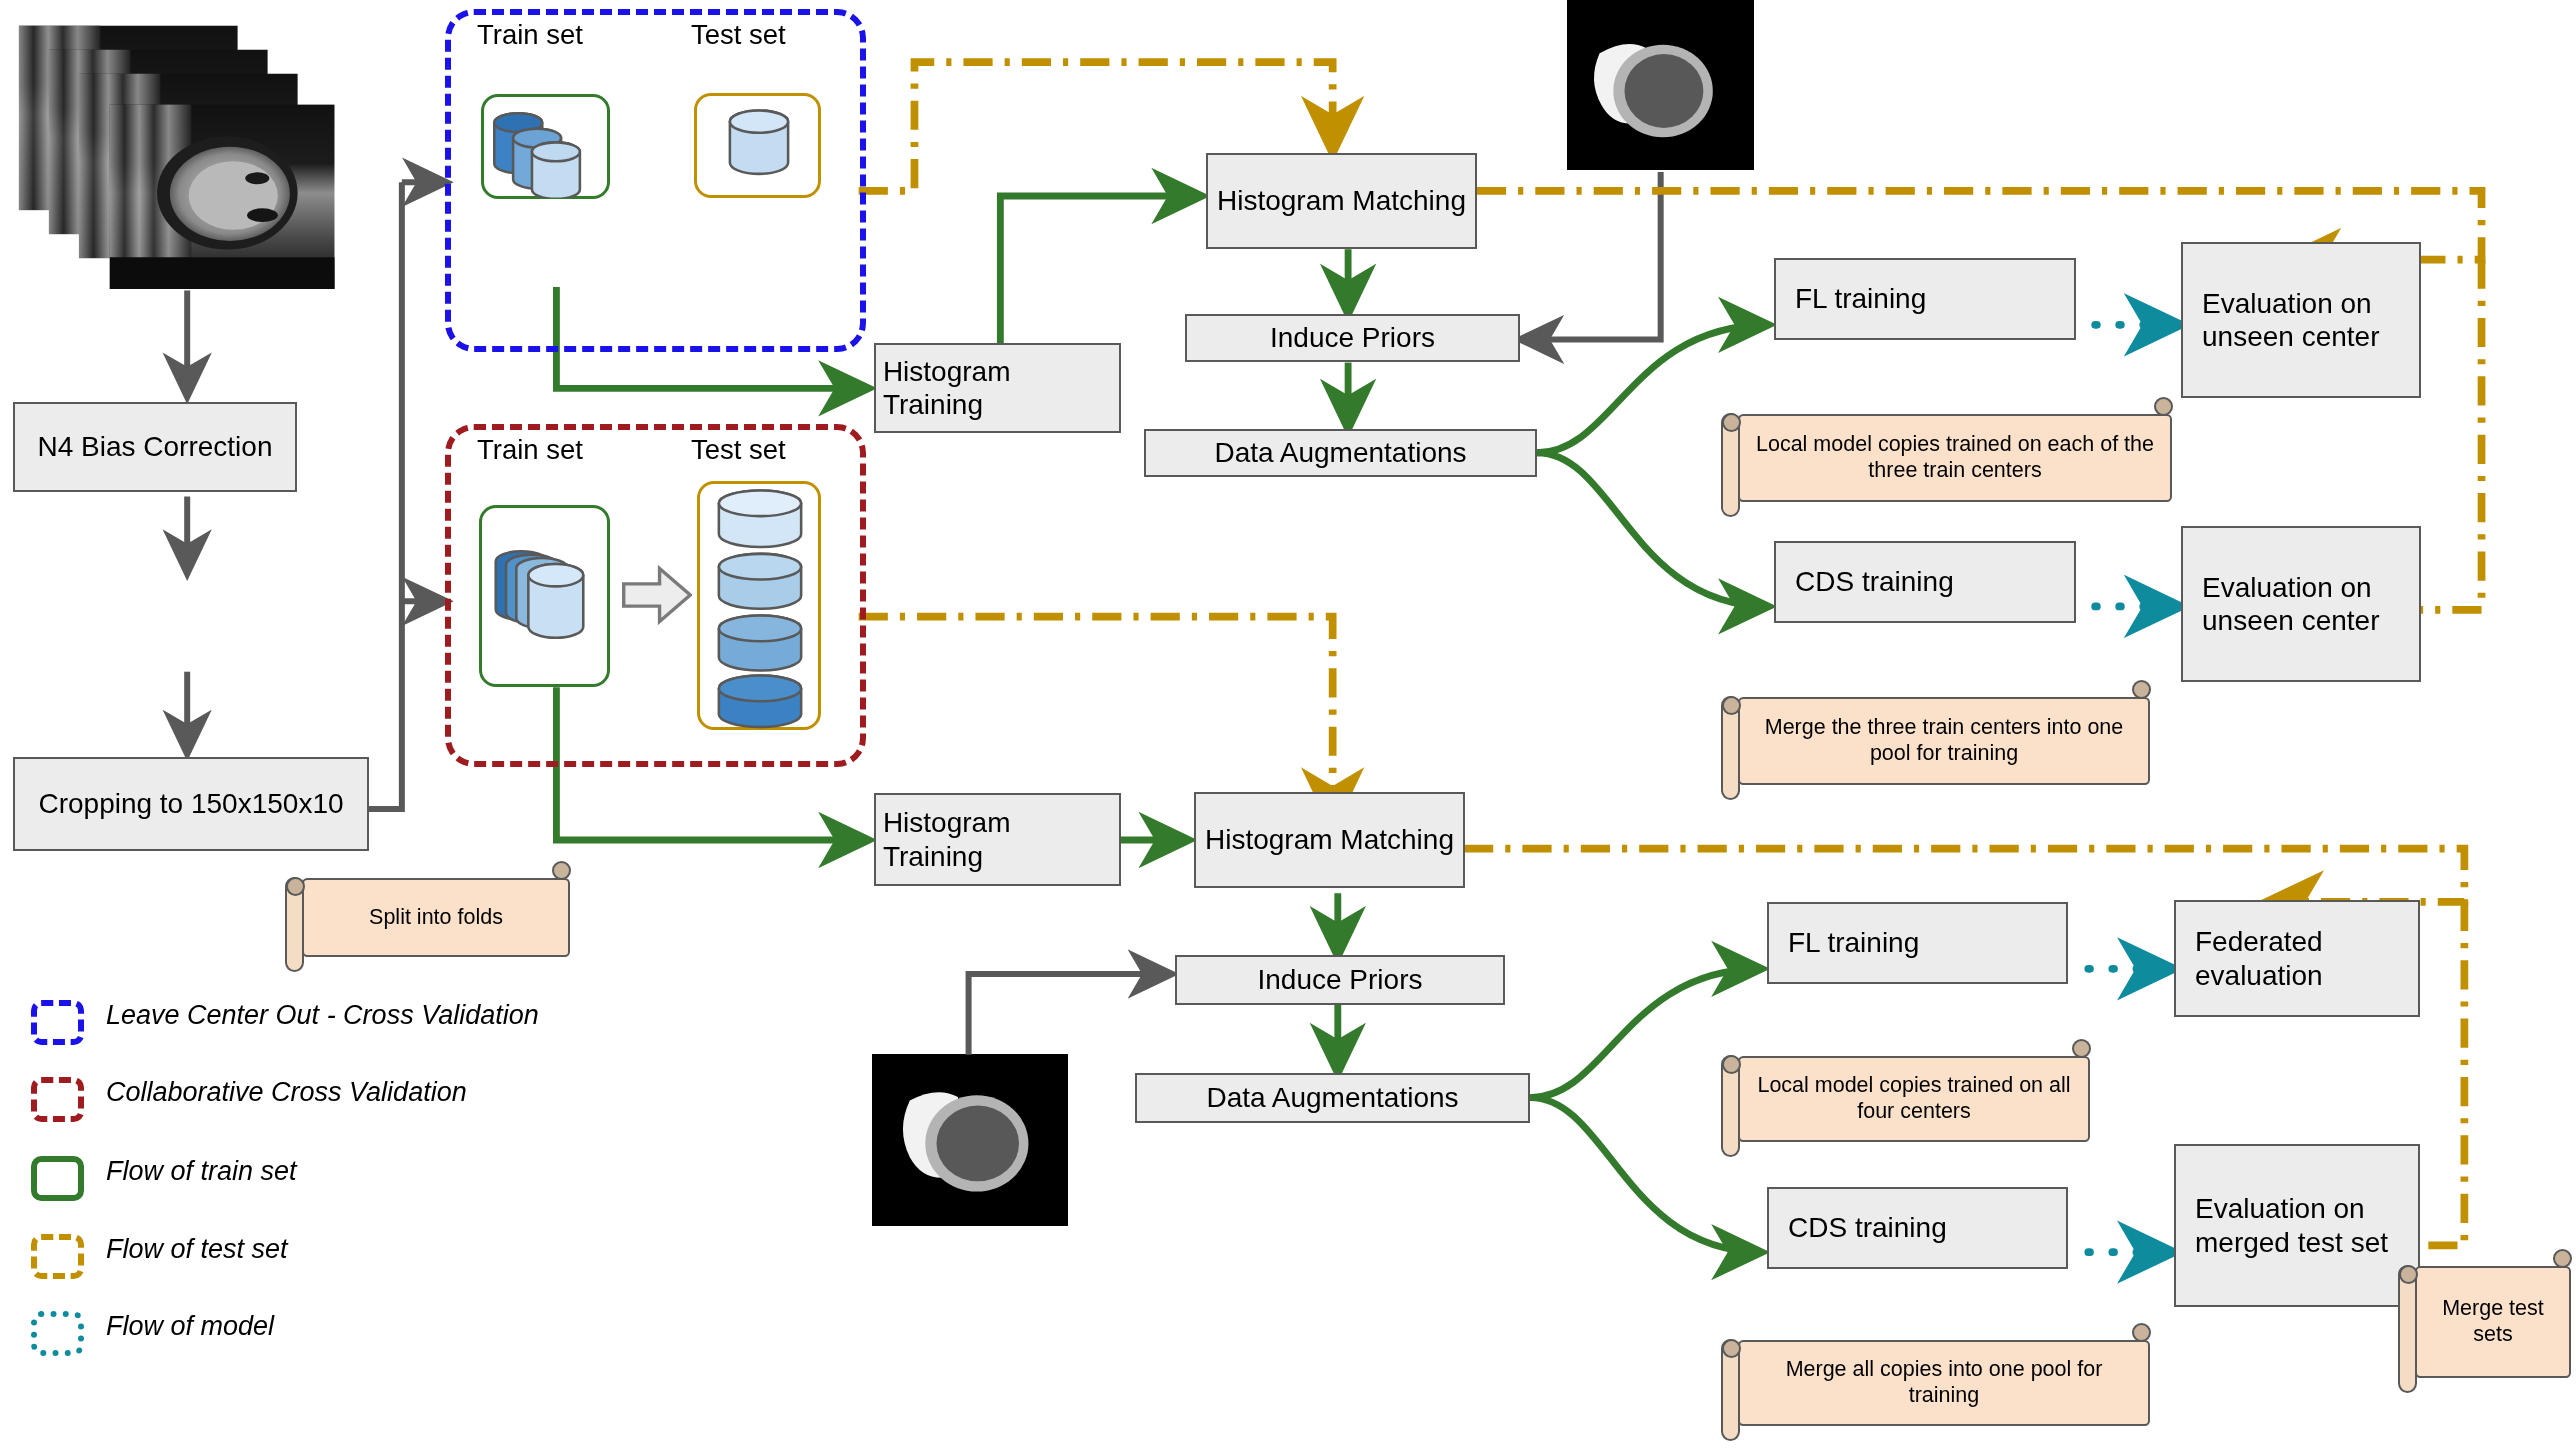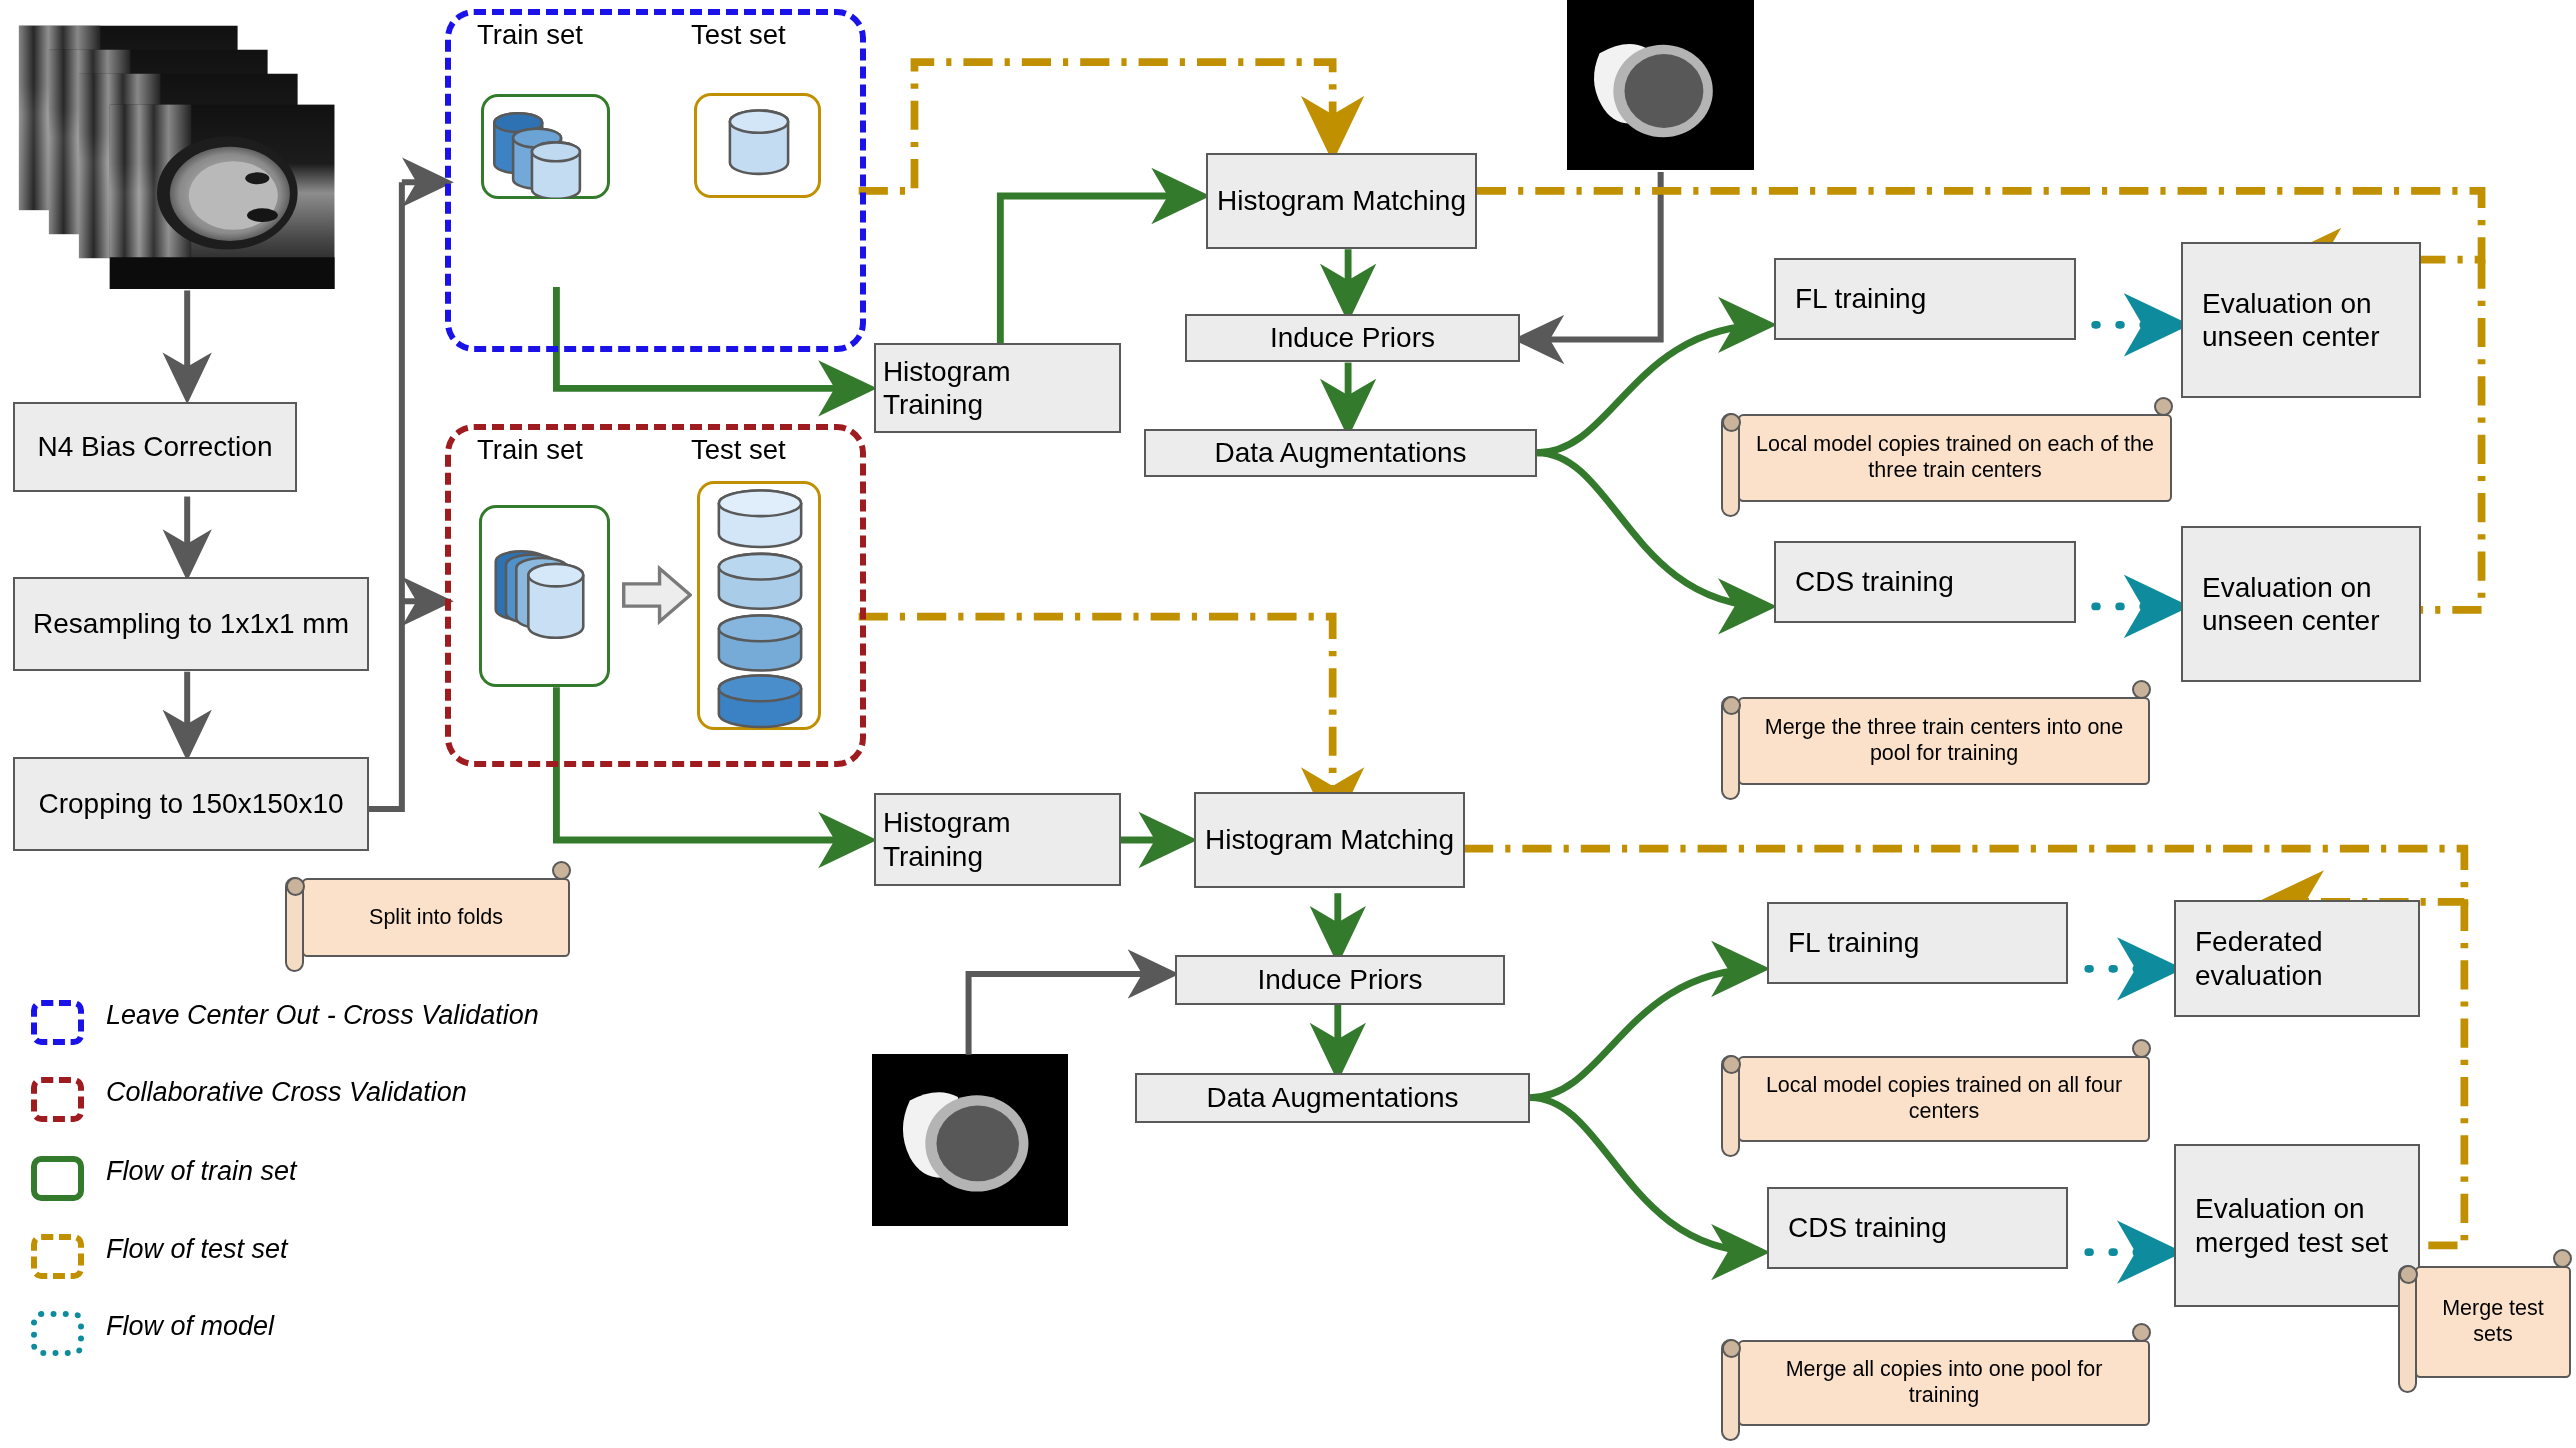--- a/index.html
+++ b/index.html
@@ -166,23 +166,20 @@
       <path d="M2440 378 L2540 378" marker-end="url(#ahTeal)"></path>
       <path d="M2440 706 L2540 706" marker-end="url(#ahTeal)"></path>
       <path d="M2432 1128 L2532 1128" marker-end="url(#ahTeal)"></path>
       <path d="M2432 1458 L2532 1458" marker-end="url(#ahTeal)"></path>
     </g>
   </svg>
 
   <div class="proc" style="left:13px;top:402px;width:284px;height:90px;">
     <span>N4 Bias Correction</span>
   </div>
-  <div class="proc" style="left:13px;top:577px;width:356px;height:94px;">
-    <span>Resampling to 1x1x1 mm</span>
-  </div>
   <div class="proc" style="left:13px;top:757px;width:356px;height:94px;">
     <span>Cropping to 150x150x10</span>
   </div>
 
   <div class="grp blue" style="left:445px;top:8.6px;width:421px;height:343px;"></div>
 
   <div class="setlabel" style="left:477px;top:19px;">Train set</div>
   <div class="setlabel" style="left:691px;top:19px;">Test set</div>
 
   <div class="subbox green" style="left:481px;top:94px;width:129px;height:105px;">
@@ -321,21 +318,21 @@
   </div>
 
   <div class="proc left-al" style="left:2174px;top:900px;width:246px;height:117px;">
     <span>Federated evaluation</span>
   </div>
 
   <div class="proc left-al" style="left:2174px;top:1144px;width:246px;height:163px;">
     <span>Evaluation on merged test set</span>
   </div>
 
-  <div class="note" style="left:1738px;top:1056px;width:412px;height:86px;">
+  <div class="note" style="left:1738px;top:1056px;width:352px;height:86px;">
     <span class="curl l"></span>
     <span class="knob tl"></span>
     <span class="knob tr"></span>
     <span>Local model copies  trained on all four centers</span>
   </div>
 
   <div class="note" style="left:1738px;top:1340px;width:412px;height:86px;">
     <span class="curl l"></span>
     <span class="knob tl"></span>
     <span class="knob tr"></span>

